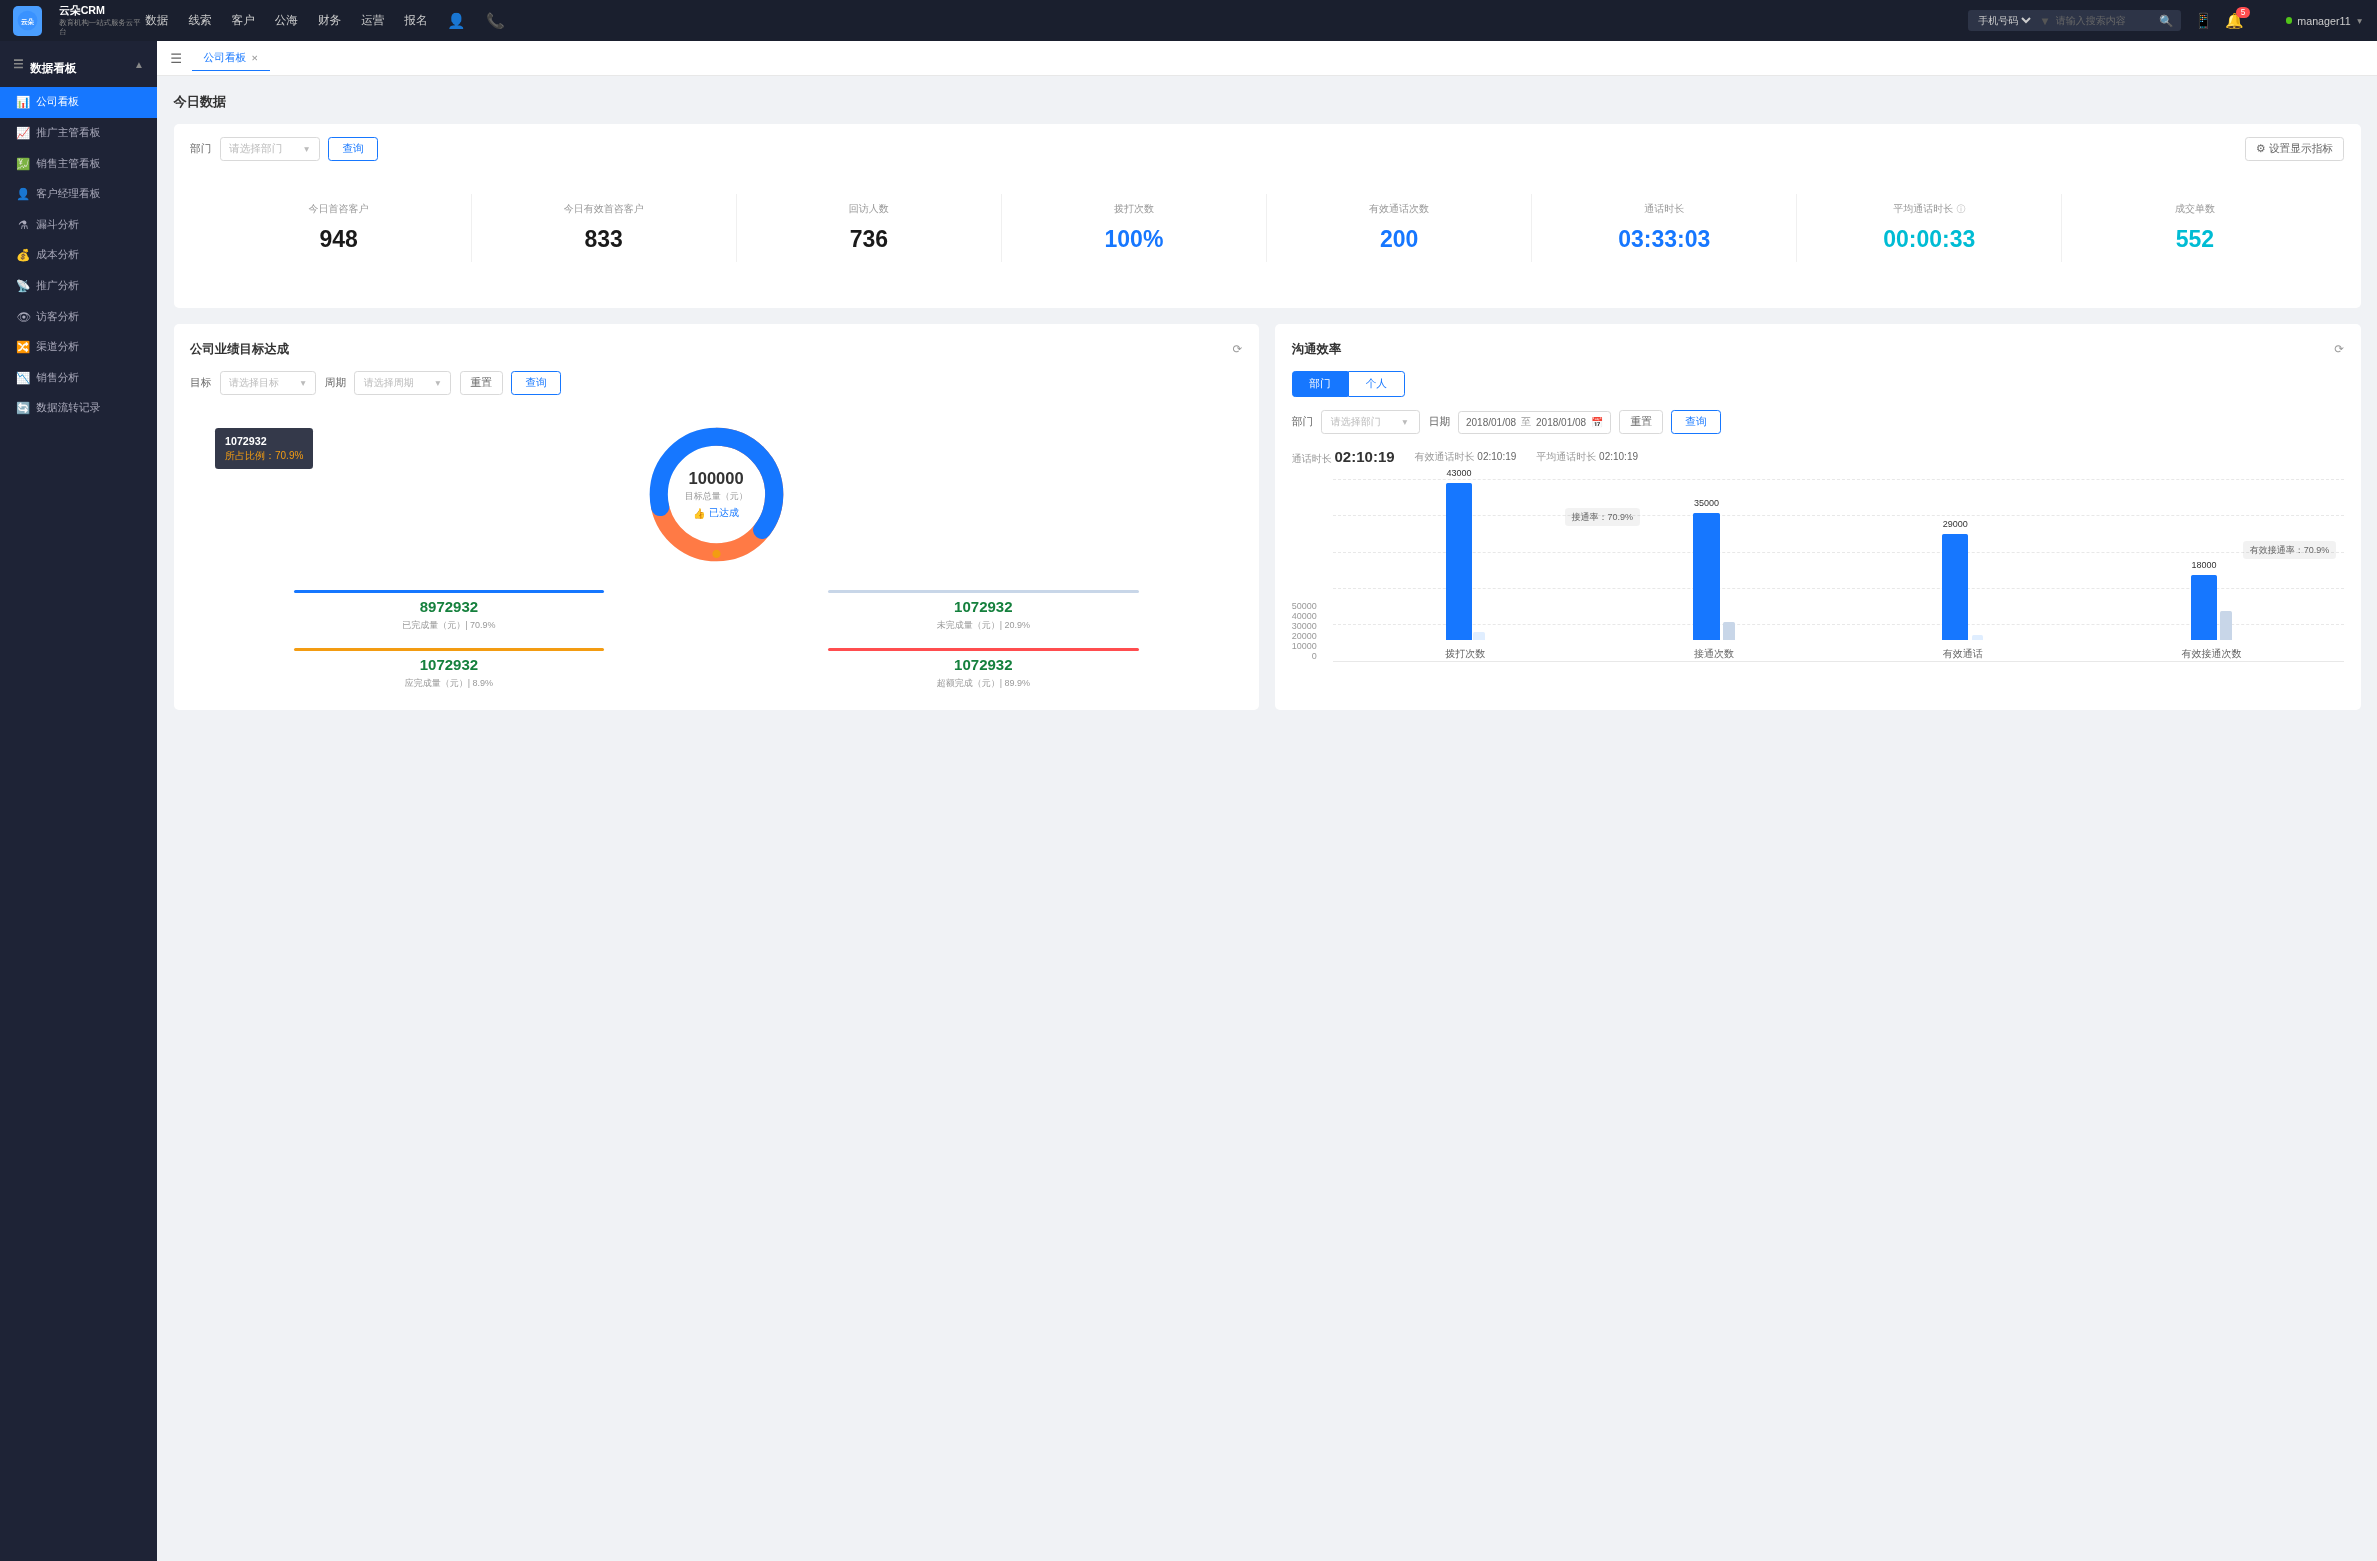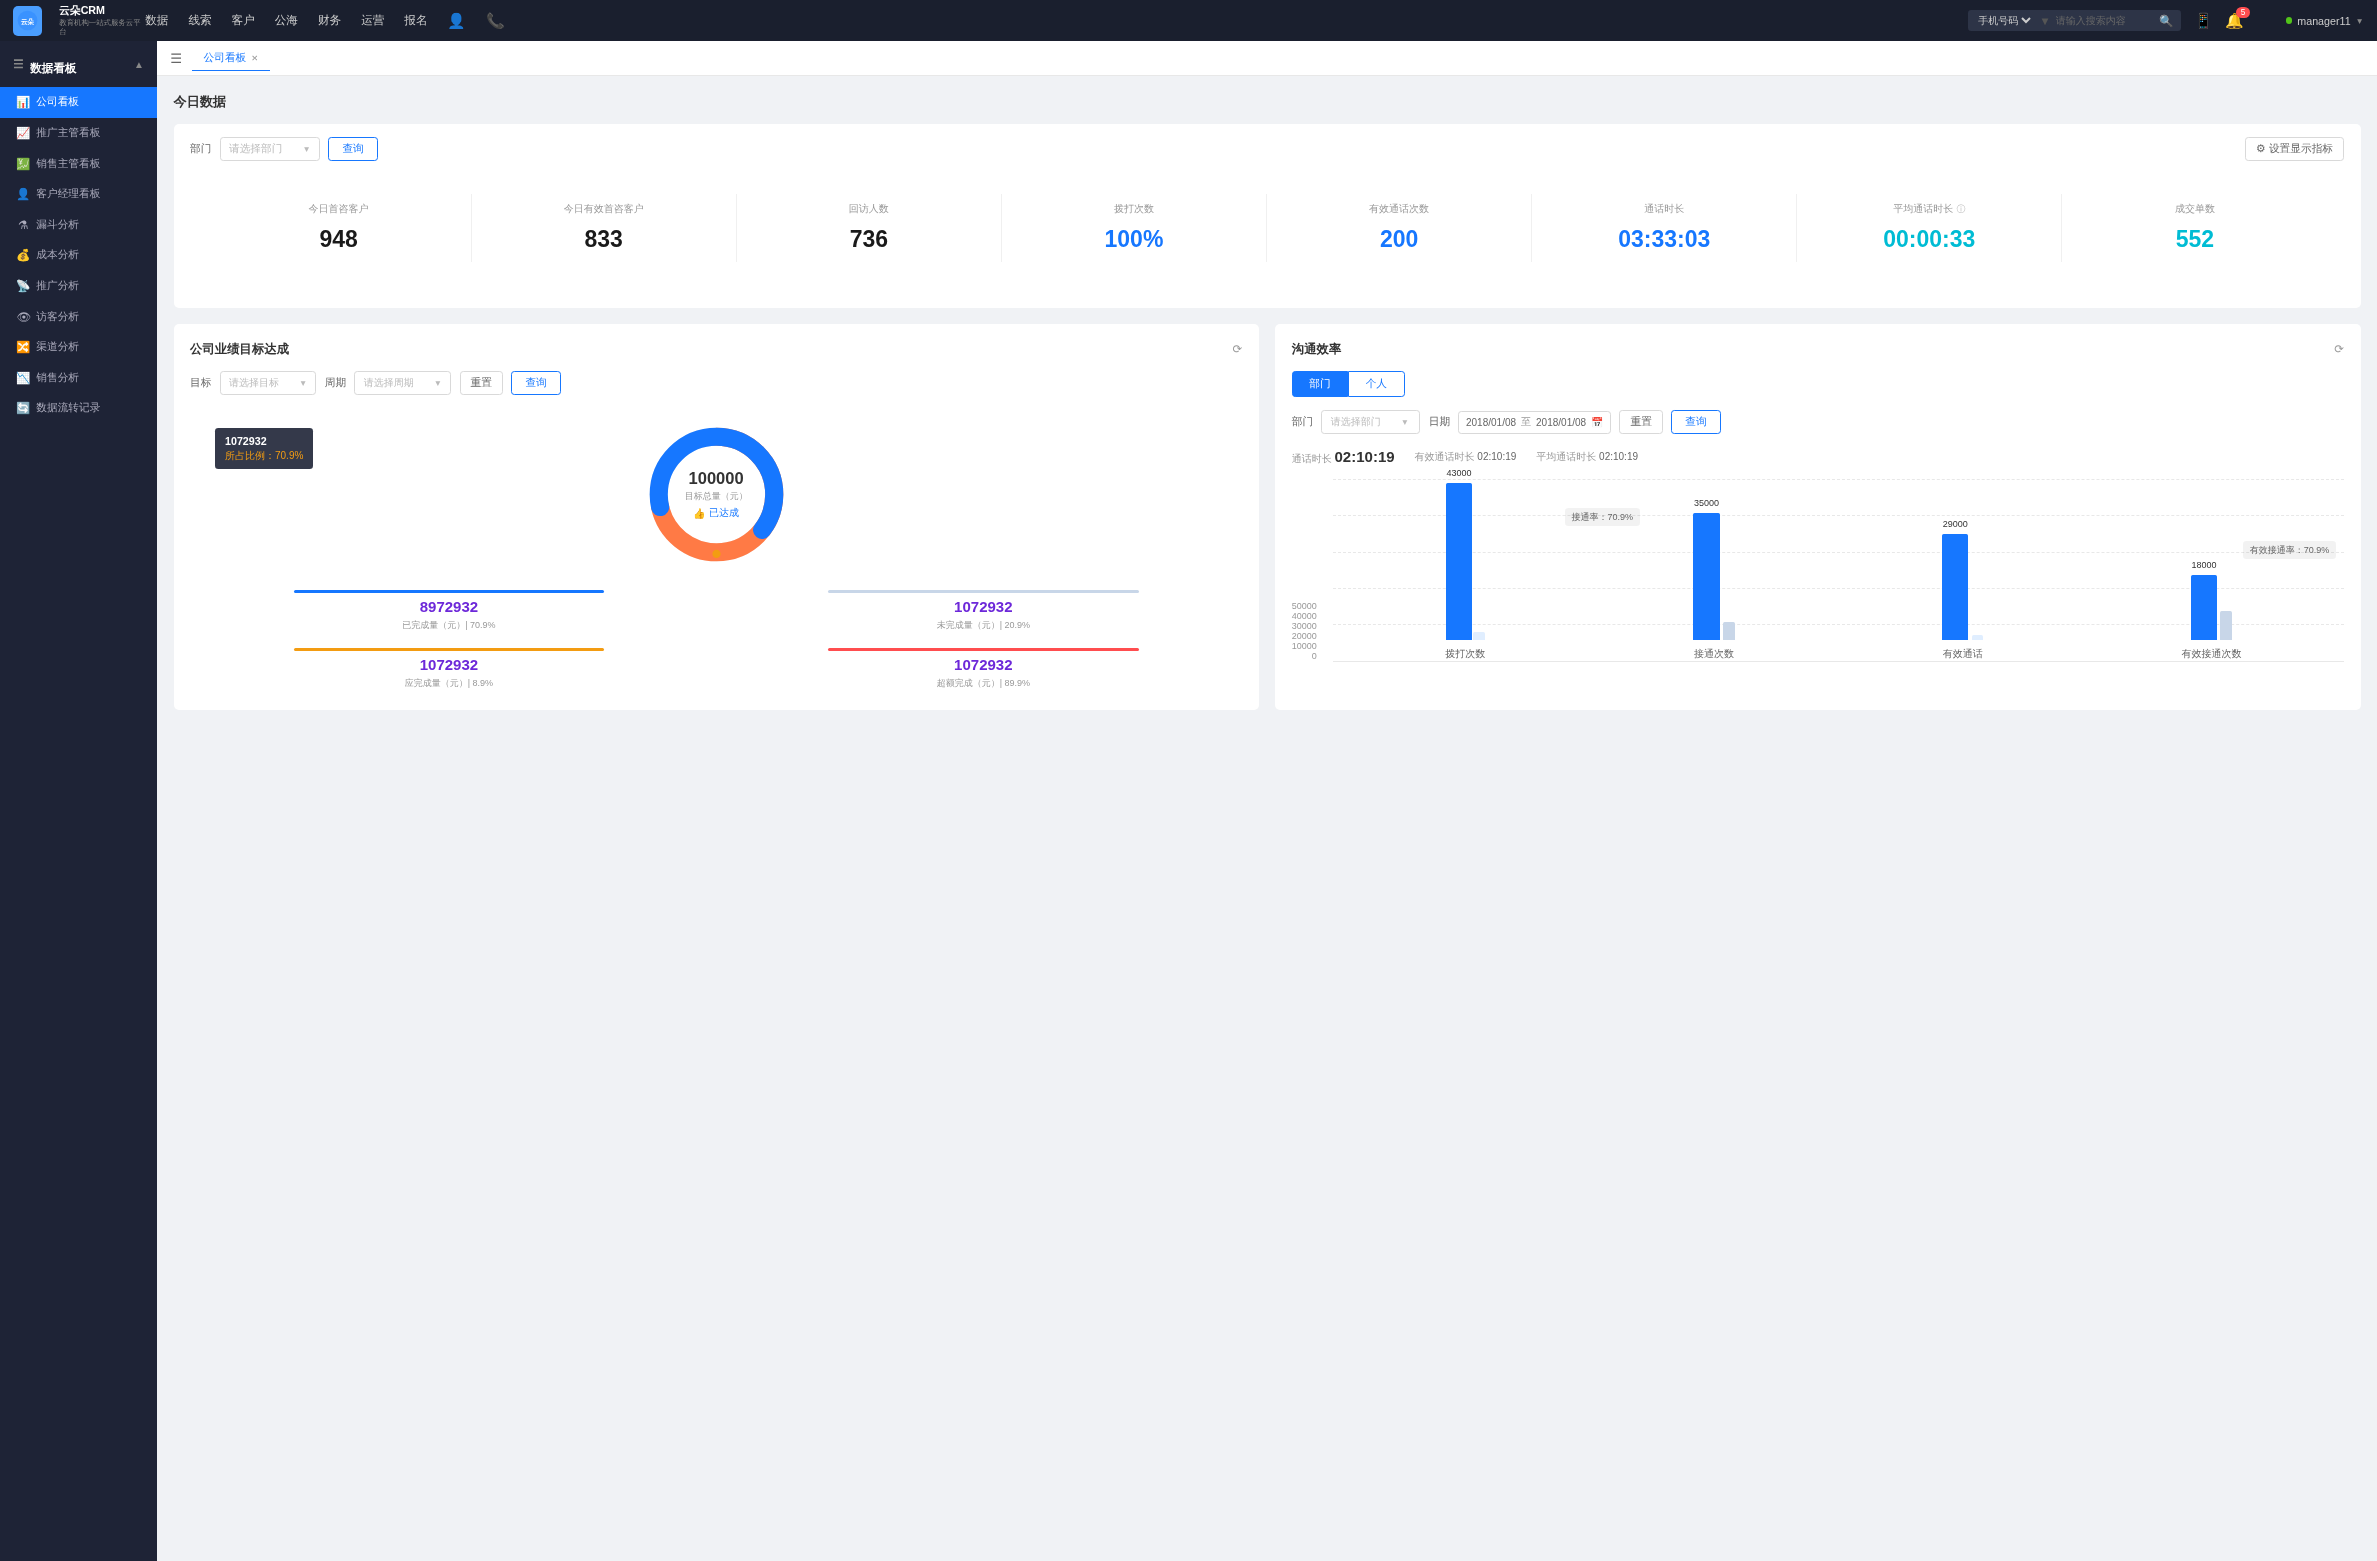--- a/index.html
+++ b/index.html
@@ -351,21 +351,21 @@
       gap: 16.5px;
       margin-top: 13.2px;
     }
     .summary-item { text-align: center; }
     .summary-bar {
       height: 3.3px;
       border-radius: 1.7px;
       margin: 0 auto 5px;
       width: 60%;
     }
-    .summary-value { font-size: 15px; font-weight: bold; color: #6d28d9; margin-bottom: 3.3px; }
+    .summary-value { font-size: 15px; font-weight: bold; color: #15803d; margin-bottom: 3.3px; }
     .summary-label { font-size: 9px; color: #999; }
 
     
     .comm-tabs {
       display: flex;
       gap: 0;
       margin-bottom: 13.2px;
     }
     .comm-tab {
       padding: 5px 16.5px;

